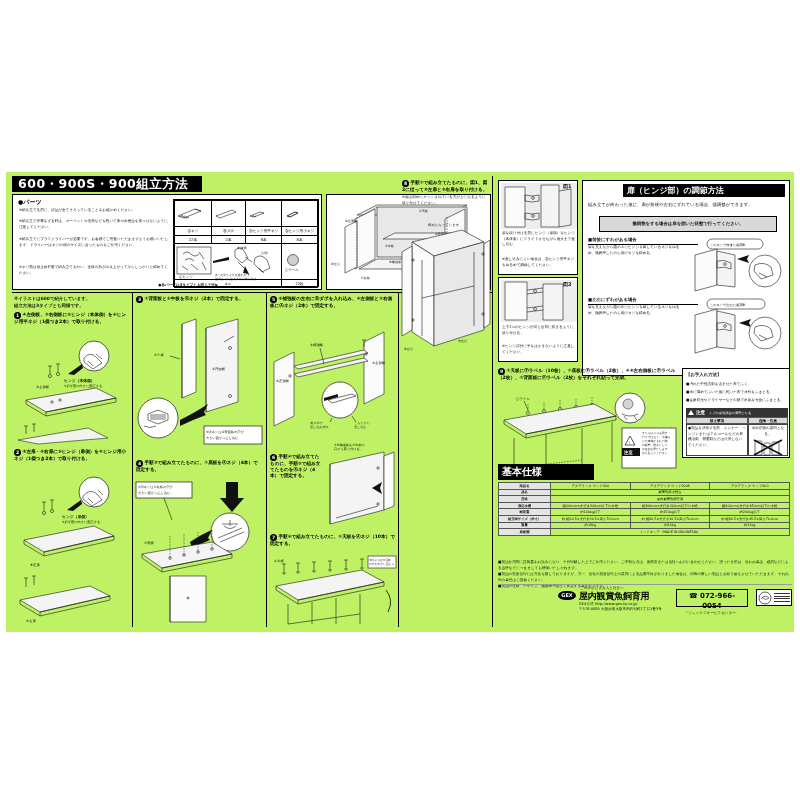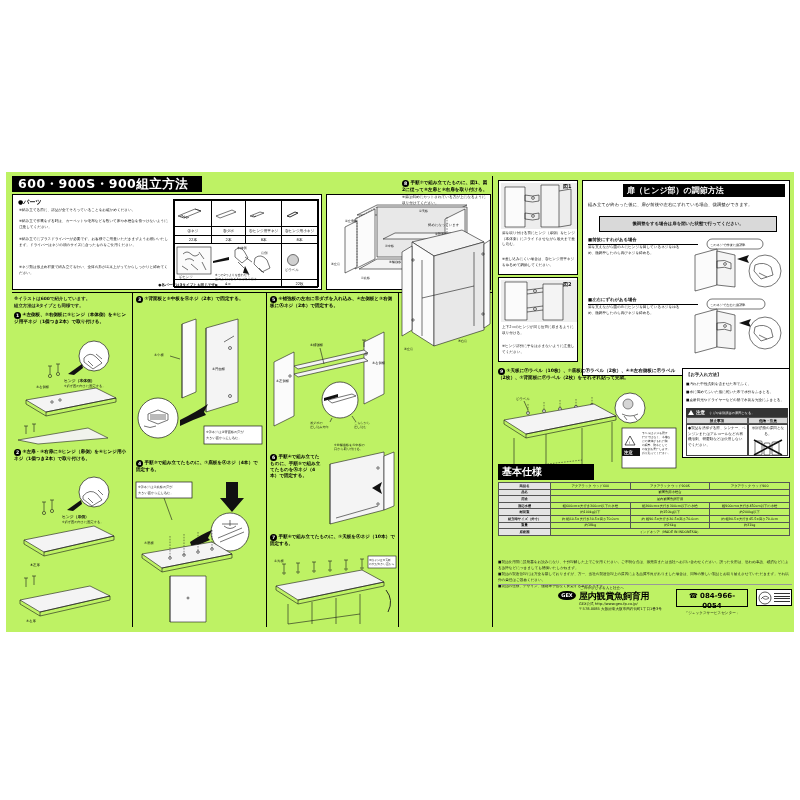--- a/index.html
+++ b/index.html
@@ -675,21 +675,21 @@
       <div class="blk" style="left:0px; top:5px; width:18px; height:9px; background:#000; border-radius:9px/5px; color:#fff; font-size:5px; font-weight:bold; text-align:center; line-height:9px;">
         <span>GEX</span>
       </div>
       <div class="blk" style="left:21px; top:4px; font-size:9px; font-weight:bold; color:#000; letter-spacing:-0.2px;">屋内観賞魚飼育用</div>
       <div class="blk tx" style="left:21px; top:16px;">GEX公式 http://www.gex-fp.co.jp/</div>
       <div class="blk tx" style="left:21px; top:21px;">〒578-0085 大阪府東大阪市西石切町1丁目1番3号</div>
 
       <div class="blk phonebox" style="left:118px; top:3px; width:72px; height:18px;">
         <div style="font-size:7px; font-weight:bold; line-height:10px;">
           <span>☎</span>
-          <span>084-966-0054</span>
+          <span>072-966-0054</span>
         </div>
         <div class="tx">「ジェックスサービスセンター」</div>
       </div>
 
       <div class="blk box" style="left:198px; top:3px; width:36px; height:17px; display:flex; align-items:center; gap:2px; padding:1px;">
         <svg width="14" height="14" viewBox="0 0 14 14">
           <circle cx="7" cy="7" r="6" fill="none" stroke="#111" stroke-width="0.7"></circle>
           <path class="ln" d="M3 8 q4 -5 8 -1 M4 6 q3 4 7 1"></path>
         </svg>
         <div style="flex:1;">

